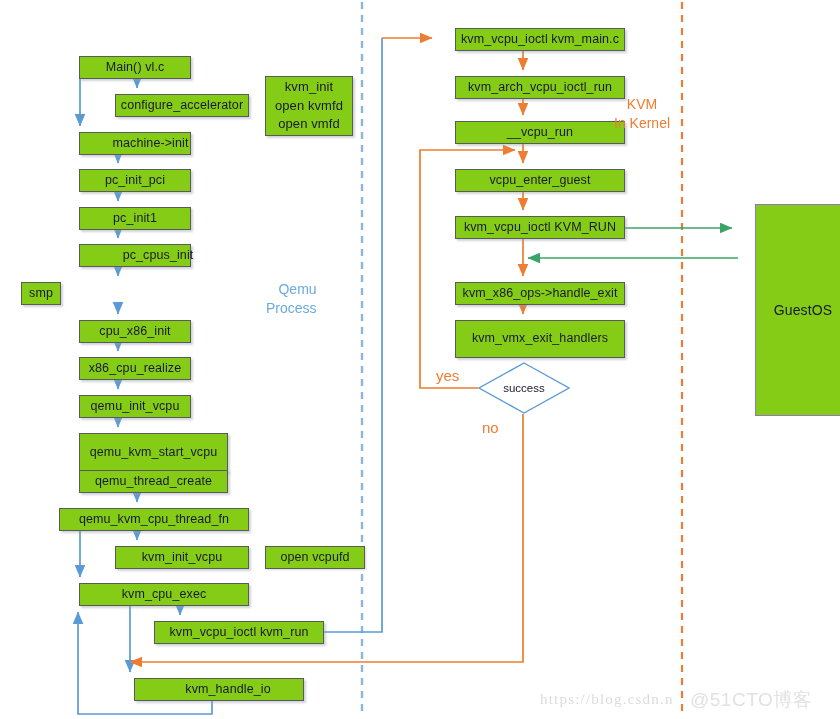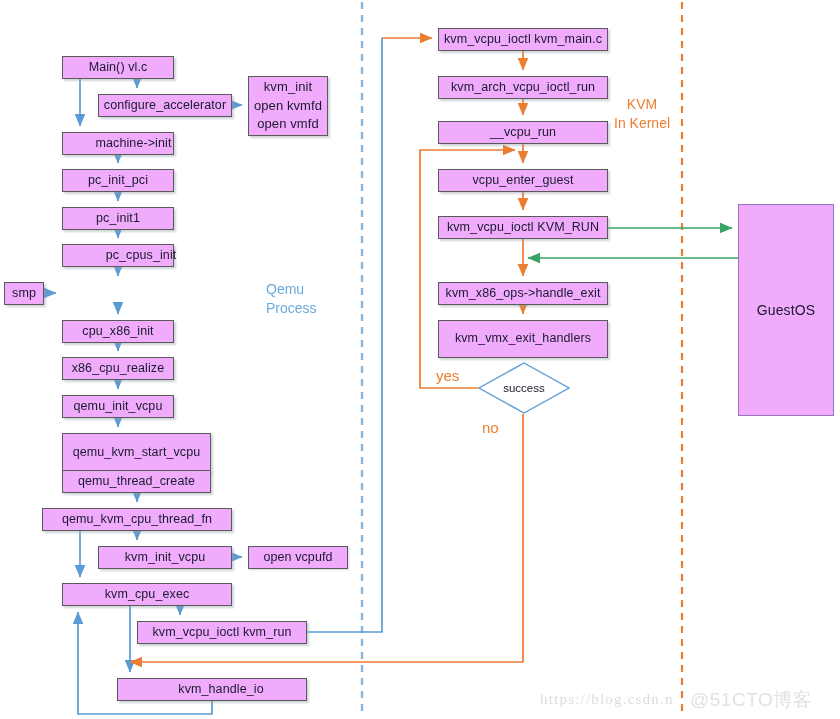--- a/index.html
+++ b/index.html
@@ -6,30 +6,31 @@
   body{
     font-family:"Liberation Sans","DejaVu Sans",sans-serif;
     width:840px;height:719px;position:relative;overflow:hidden;
   }
   #canvas{position:absolute;left:0;top:0;width:840px;height:719px;}
   svg.lines{position:absolute;left:0;top:0;width:840px;height:719px;pointer-events:none;}
 
   
   .node{
     position:absolute;box-sizing:border-box;
-    background:#f0abfc;
+    background:#84cc16;
     border:1.3px solid #5a5a5a;
     box-shadow:2px 2px 2px rgba(150,160,170,.45);
     display:flex;align-items:center;justify-content:center;
     text-align:center;
     color:#1a1a2e;
     font-size:12.5px;
     line-height:1.25;
     white-space:nowrap;
     letter-spacing:.1px;
+    margin-left:17px;
   }
   .node.multi{white-space:normal;flex-direction:column;font-size:13px;line-height:1.45;}
   .node.guest{
     border:1.4px solid #9a73c7;box-shadow:none;
     font-size:14px;line-height:1.5;color:#1a1a2e;
   }
   .node.plain{box-shadow:1px 1px 2px rgba(150,160,170,.4);}
 
   
   .diamond{
@@ -38,21 +39,21 @@
   }
   .diamond .dlabel{
     position:relative;z-index:2;font-size:11.5px;color:#1a1a2e;
   }
   .diamond .dshape{
     position:absolute;left:0;top:0;width:100%;height:100%;
   }
 
   
   .label{position:absolute;white-space:pre;line-height:1.35;}
-  .label.qemu{color:#6aaade;font-size:14px;text-align:left;}
+  .label.qemu{color:#6aaade;font-size:14px;text-align:right;}
   .label.kvm{color:#ed7d31;font-size:14px;text-align:center;}
   .label.branch{color:#ed7d31;font-size:15px;}
 
   
   .wm{position:absolute;white-space:nowrap;}
   .wm1{color:#dcdcdc;font-family:"Liberation Serif","DejaVu Serif",serif;font-size:15px;letter-spacing:1.2px;}
   .wm2{color:#e2e2e2;font-family:"Liberation Sans","DejaVu Sans",sans-serif;font-size:19px;letter-spacing:.5px;}
 </style>
 </head>
 <body>
@@ -178,25 +179,25 @@
     </div>
   <div class="node plain" style="left:248px;top:546px;width:100px;height:23px;">
       <span>open vcpufd</span>
     </div>
   <div class="node" style="left:62px;top:583px;width:170px;height:23px;">
       <span>kvm_cpu_exec</span>
     </div>
   <div class="node" style="left:137px;top:621px;width:170px;height:23px;">
       <span>kvm_vcpu_ioctl kvm_run</span>
     </div>
-  <div class="node" style="left:117px;top:678px;width:190px;height:23px;padding-left:18px;">
+  <div class="node" style="left:117px;top:678px;width:170px;height:23px;padding-left:18px;">
       <span>kvm_handle_io</span>
     </div>
 
-  <div class="node multi" style="left:248px;top:76px;width:80px;height:60px;">
+  <div class="node multi" style="left:248px;top:76px;width:88px;height:60px;">
     <span>kvm_init</span>
     <span>open kvmfd</span>
     <span>open vmfd</span>
   </div>
 
   <div class="node" style="left:438px;top:28px;width:170px;height:23px;">
       <span>kvm_vcpu_ioctl  kvm_main.c</span>
     </div>
   <div class="node" style="left:438px;top:76px;width:170px;height:23px;">
       <span>kvm_arch_vcpu_ioctl_run</span>

